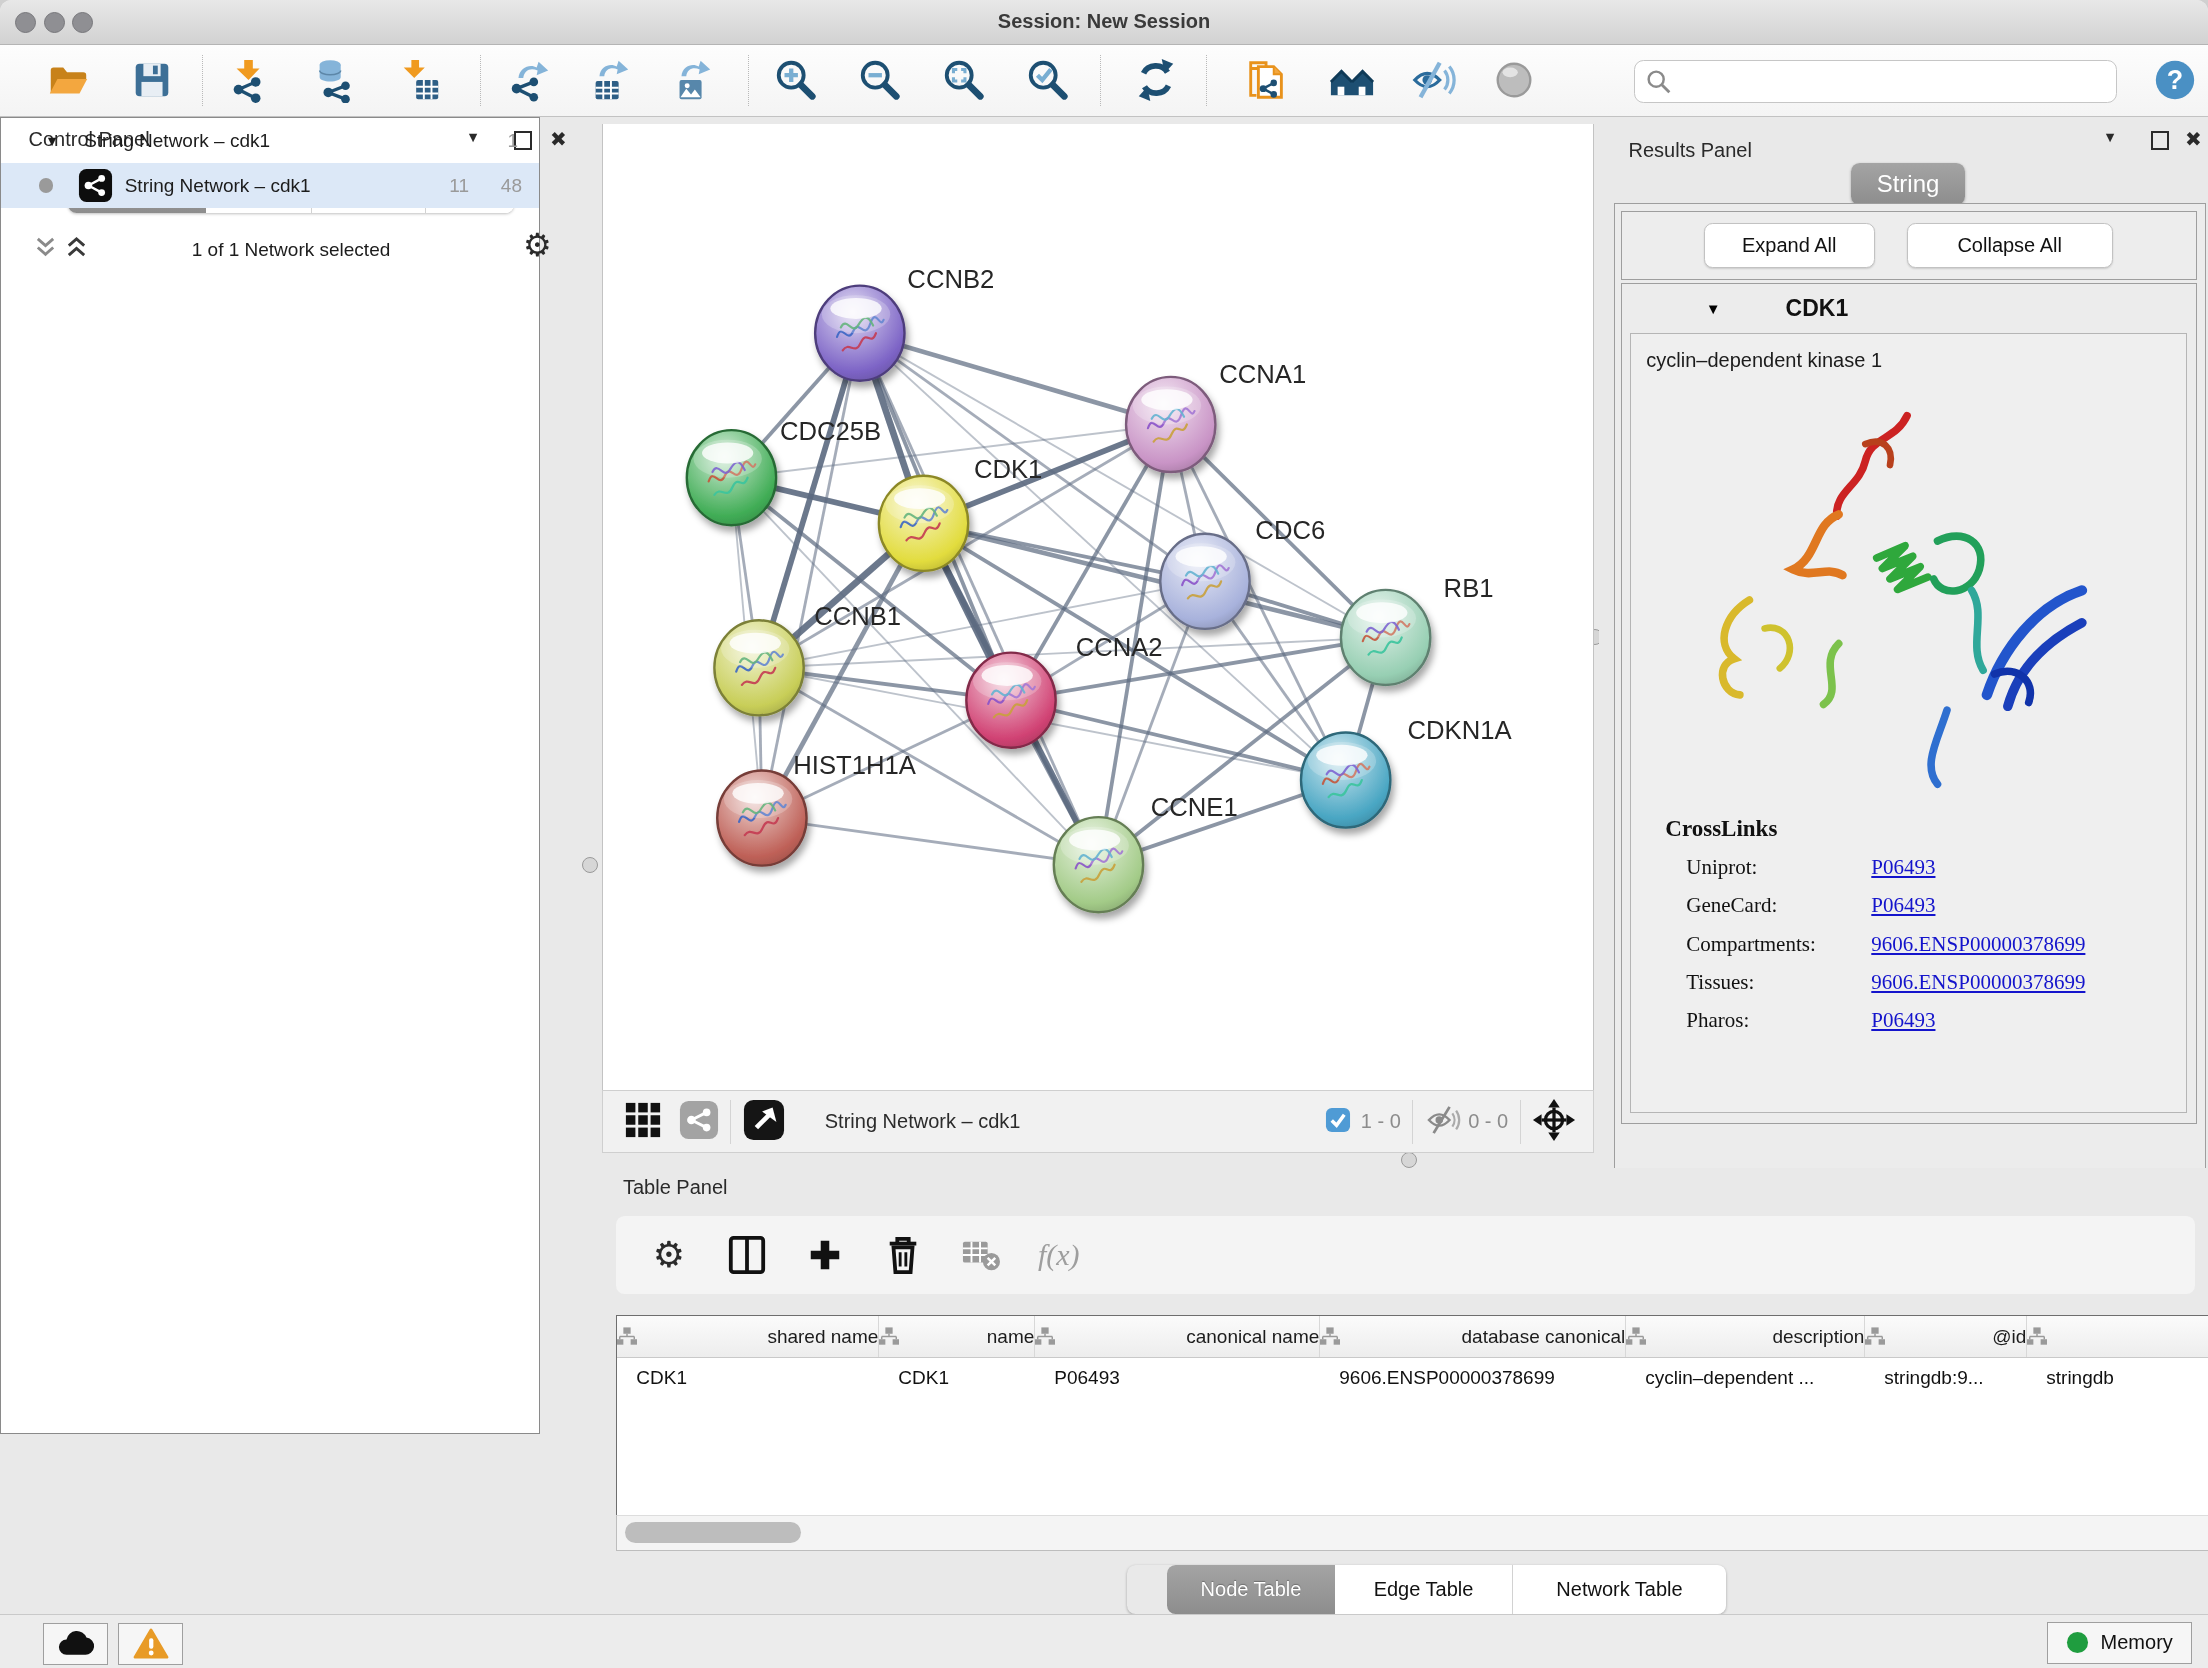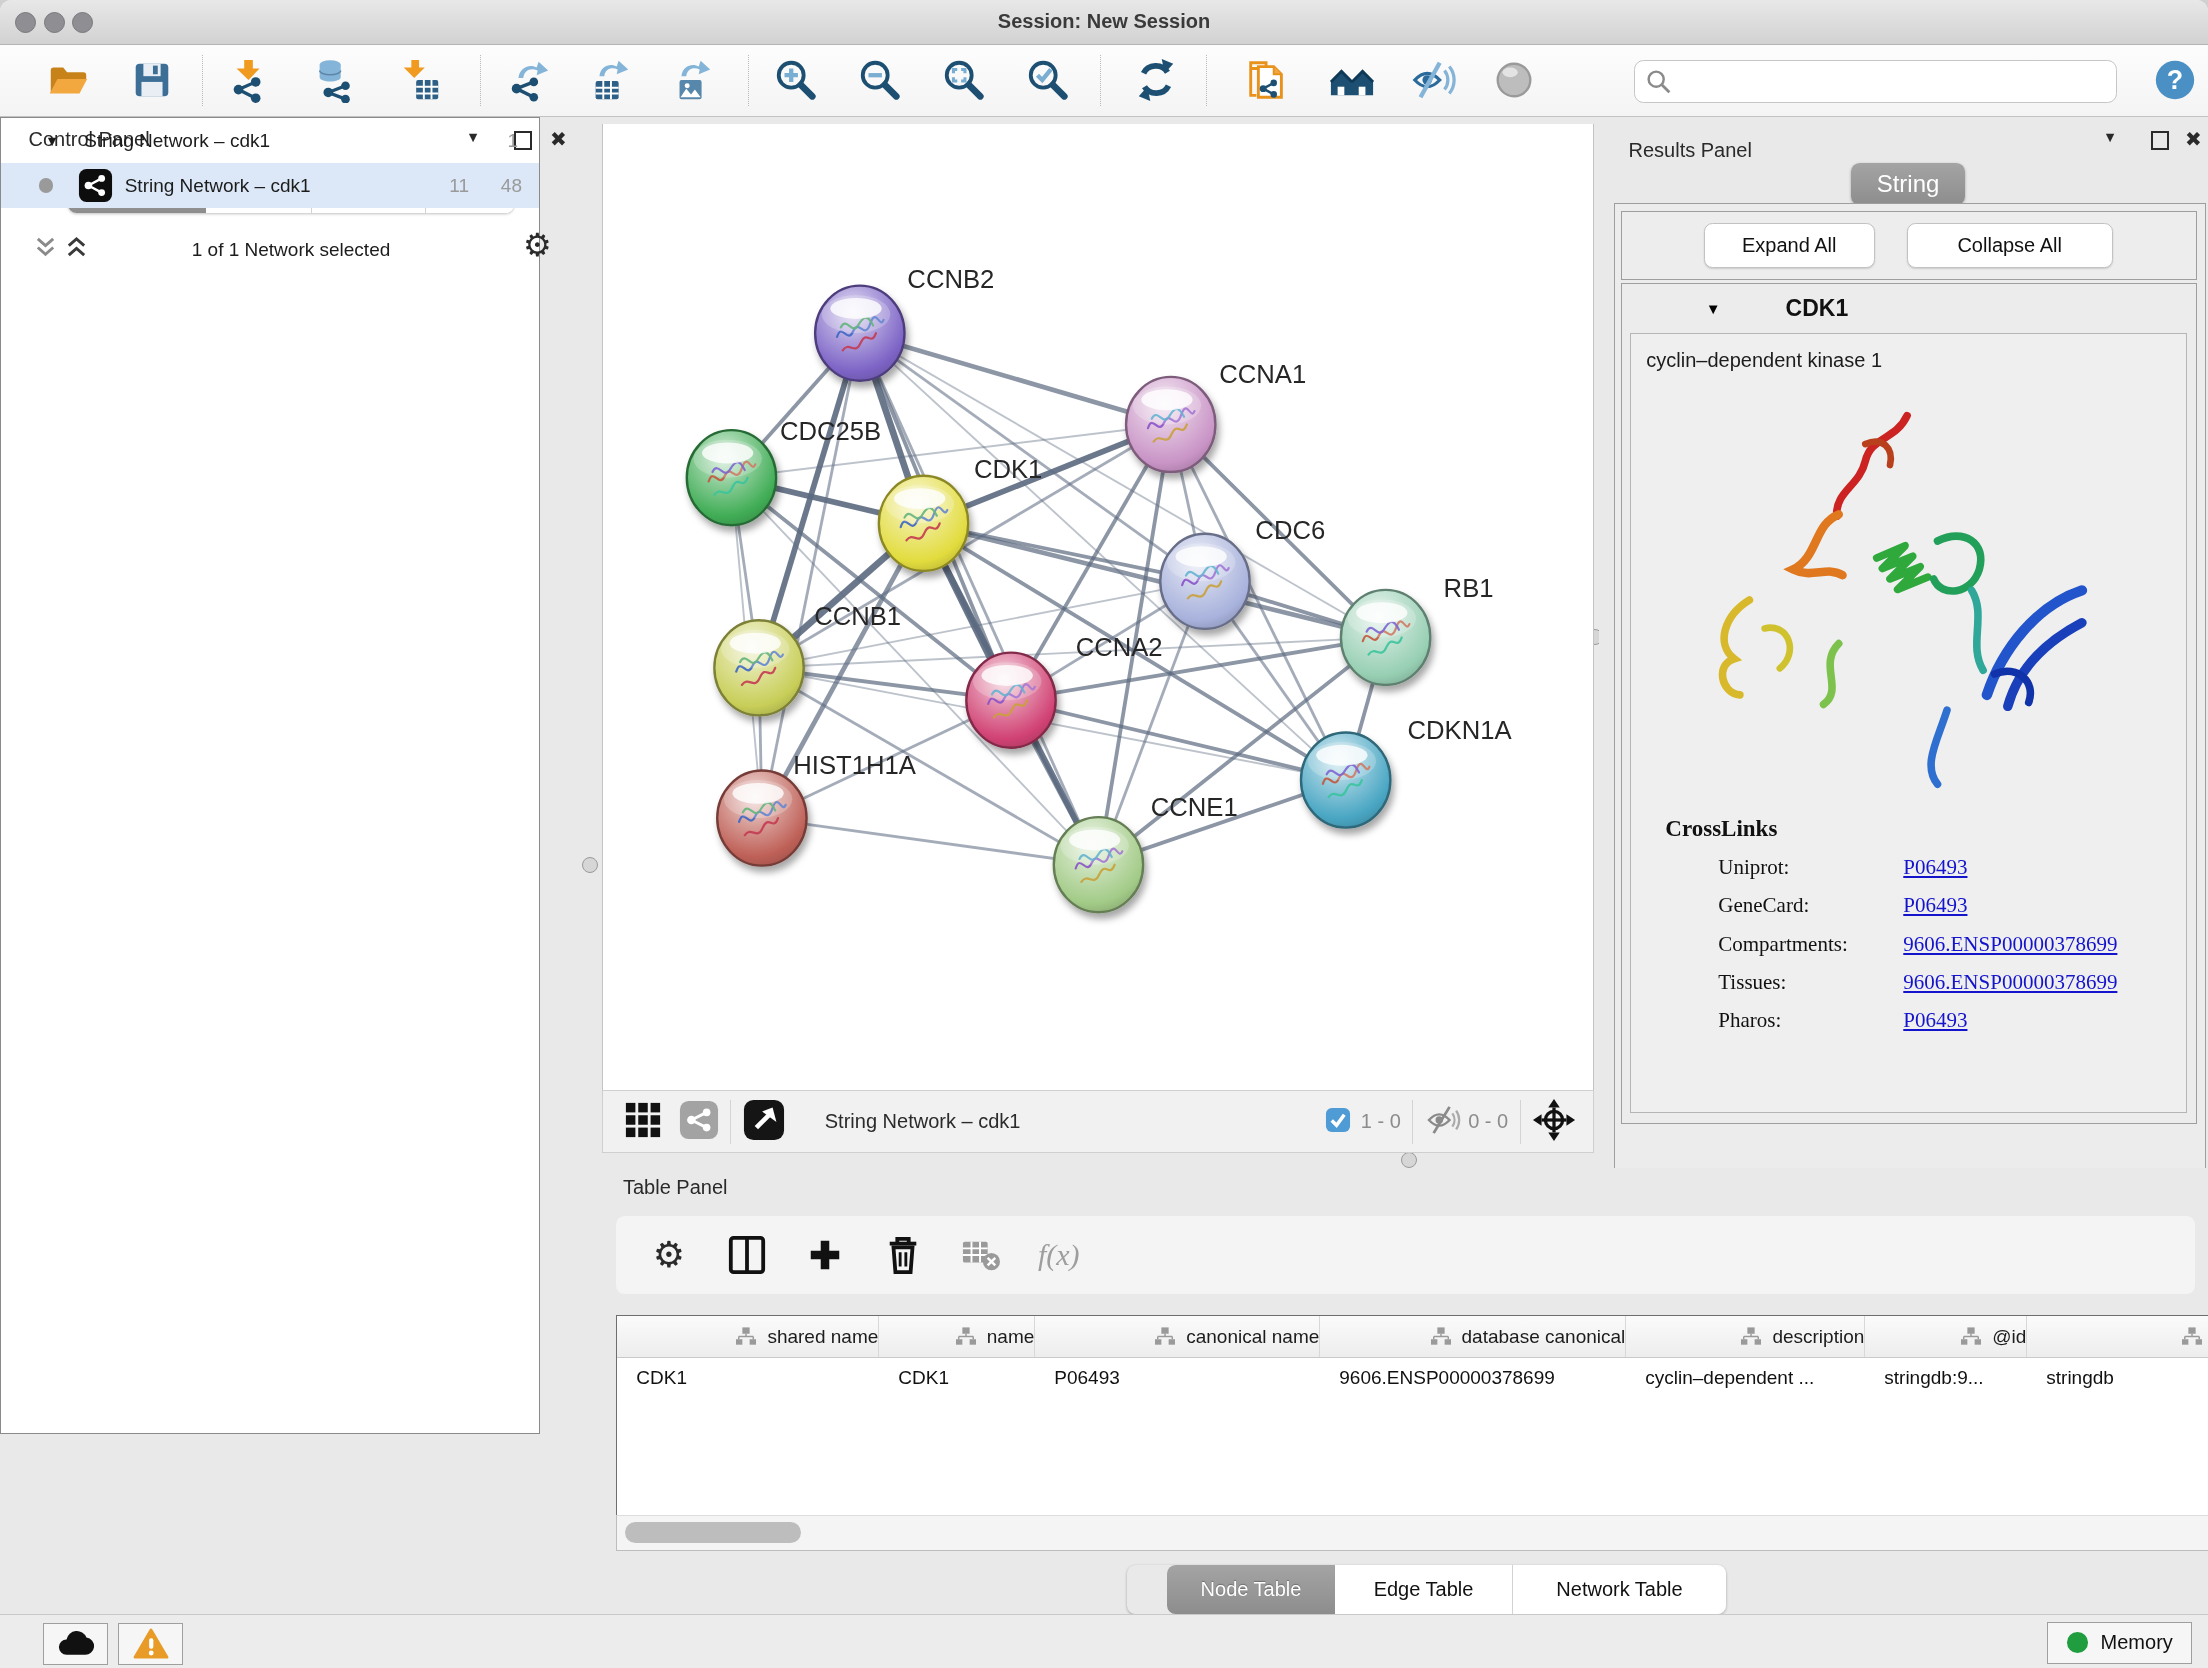--- a/index.html
+++ b/index.html
@@ -32,29 +32,29 @@
   #net-toolbar{left:602px;top:1090px;width:990px;height:61px;background:#f1f1f1;border:1px solid #cfcfcf;border-width:1px 1px 1px 1px;display:flex;align-items:center;}
   .ntsep{width:0;height:44px;border-left:1px solid #d4d4d4;margin:0 11.4px;}
   #net-title{font-size:20px;color:#2b2b2b;}
   .count-gray{font-size:20px;color:#8c8c8c;}
   
   #results-panel{left:1599px;top:117px;width:610px;height:1497px;background:#e9e9e9;}
   #string-tab{position:absolute;left:252px;top:46px;width:114px;height:42px;background:linear-gradient(#a4a4a4,#8d8d8d);color:#fff;font-size:24px;display:flex;align-items:center;justify-content:center;border-radius:8.6px;box-shadow:0 1px 2.9px rgba(0,0,0,.3);}
   #results-outer{position:absolute;left:15px;top:86px;width:590px;height:1020px;background:#ececec;border:1px solid #9e9e9e;}
   .rbtn{height:43px;background:#fff;border:1px solid #c2c2c2;border-radius:8.6px;font-size:20px;color:#111;display:flex;align-items:center;justify-content:center;box-shadow:0 1px 1.9px rgba(0,0,0,.15);}
   #crosslinks-rows .cl-row{display:flex;margin:13.3px 0 13.3px 55px;font-family:"Liberation Serif",serif;font-size:21px;}
-  .cl-label{width:185px;color:#111;margin-left:32px;}
+  .cl-label{width:185px;color:#111;}
   .cl-link{color:#1414cc;text-decoration:underline;cursor:pointer;}
   
   #table-panel{left:602px;top:1168px;width:1606px;height:446px;background:#e9e9e9;}
   #tp-toolbar{position:absolute;left:14.3px;top:48px;width:1579px;height:78px;background:#f4f4f4;border-radius:8.6px;display:flex;align-items:center;}
   .tpbtn{margin-left:27px;width:51px;height:51px;display:flex;align-items:center;justify-content:center;}
   #data-table{position:absolute;left:14.3px;top:147px;width:1592px;height:200px;background:#fff;border:1.9px solid #6e6e6e;border-bottom:1px solid #9a9a9a;overflow:hidden;}
   #thead-row{display:flex;height:41px;background:linear-gradient(#fbfbfb,#ededed);border-bottom:1px solid #c9c9c9;}
-  .th{display:flex;align-items:center;justify-content:flex-end;gap:11px;font-size:19px;color:#1c1c1c;border-right:1px solid #d8d8d8;box-sizing:border-box;flex:none;overflow:hidden;white-space:nowrap;}
+  .th{display:flex;align-items:center;justify-content:space-between;gap:11px;font-size:19px;color:#1c1c1c;border-right:1px solid #d8d8d8;box-sizing:border-box;flex:none;overflow:hidden;white-space:nowrap;}
   #tbody-row{display:flex;height:40px;background:#fff;}
   .td{padding-left:19px;display:flex;align-items:center;font-size:19px;color:#111;box-sizing:border-box;flex:none;overflow:hidden;white-space:nowrap;}
   #hscroll{position:absolute;left:14.3px;top:347px;width:1592px;height:34px;background:#f4f4f4;border:1px solid #bdbdbd;border-top:1px solid #ddd;}
   #hthumb{position:absolute;left:7.6px;top:5.7px;width:176px;height:21px;background:#bdbdbd;border-radius:10.5px;}
   
   .btabrow{position:absolute;display:flex;border-radius:8.6px;box-shadow:0 1px 2.9px rgba(0,0,0,.3);padding-left:40px;}
   
   #statusbar{left:0;top:1614px;width:2208px;height:54px;background:#ececec;border-top:1px solid #c9c9c9;}
   .sbtn{position:absolute;top:7.6px;width:63px;height:40px;background:#f6f6f6;border:1.9px solid #9f9f9f;display:flex;align-items:center;justify-content:center;}
   #memory-btn{position:absolute;left:2047px;top:6.7px;width:143px;height:40px;background:#f6f6f6;border:1.9px solid #9f9f9f;display:flex;align-items:center;justify-content:center;gap:11.4px;font-size:20px;color:#111;}

